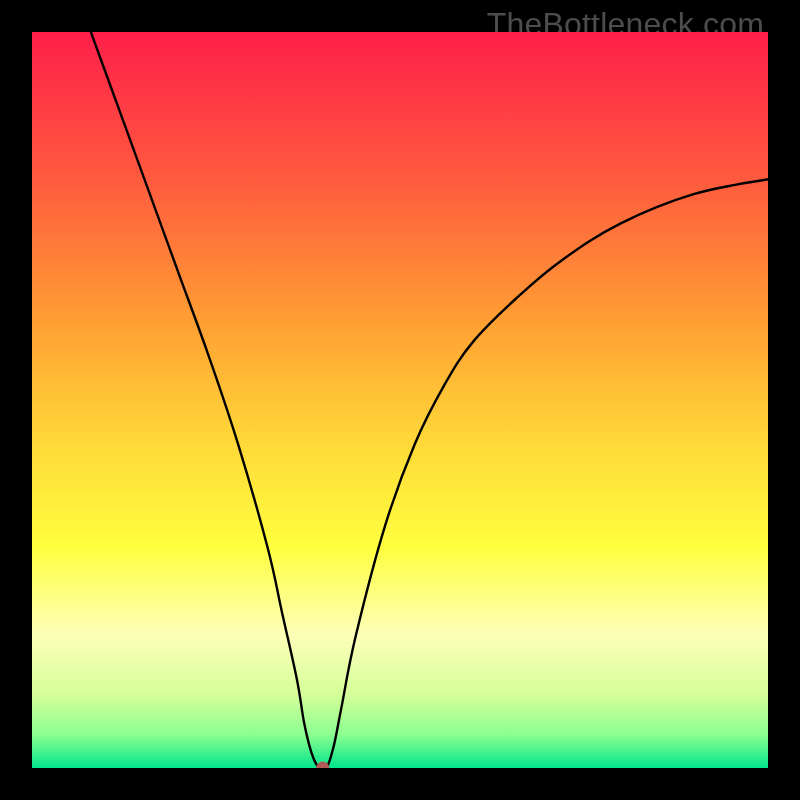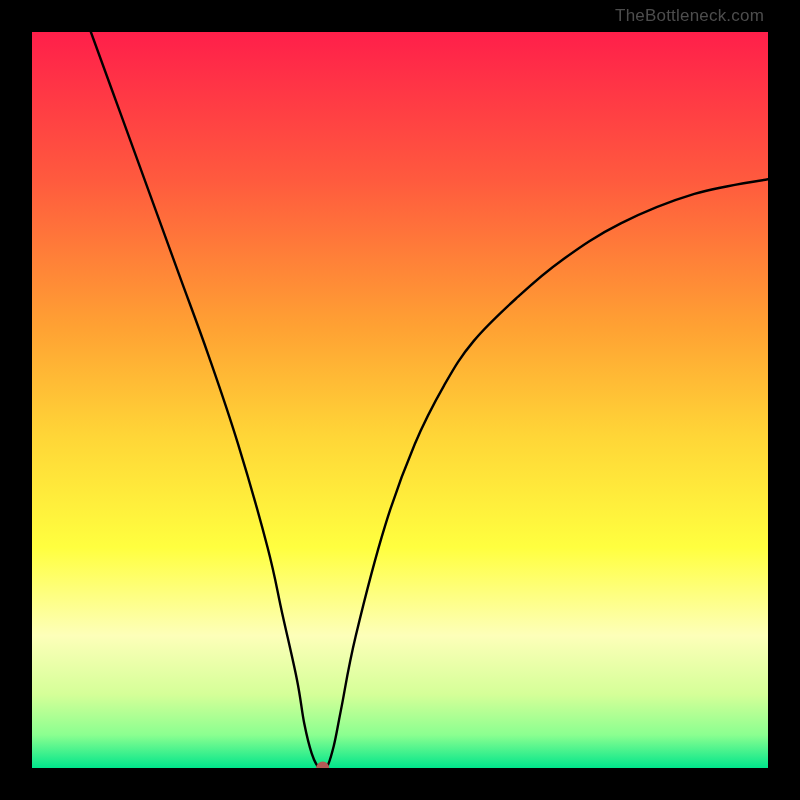--- a/index.html
+++ b/index.html
@@ -25,21 +25,21 @@
     left: 32px;
     width: 736px;
     height: 736px;
     
   }
   .watermark {
     position: absolute;
     top: 6px;
     right: 36px;
     color: #4d4d4d;
-    font-size: 17px;
+    font-size: 32px;
     font-weight: 400;
     letter-spacing: 0.2px;
     user-select: none;
   }
   svg { display: block; }
 </style>
 </head>
 <body>
 
 <div class="frame">

